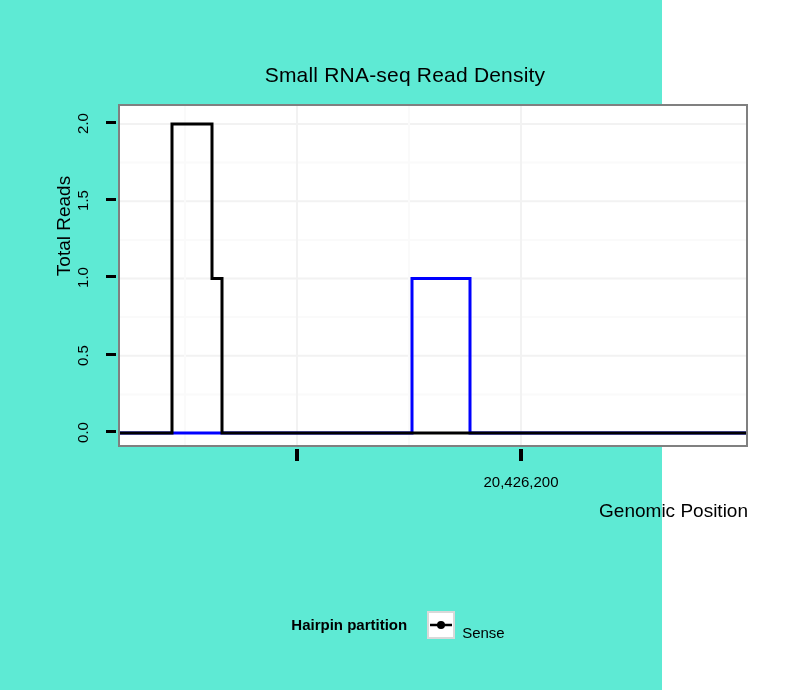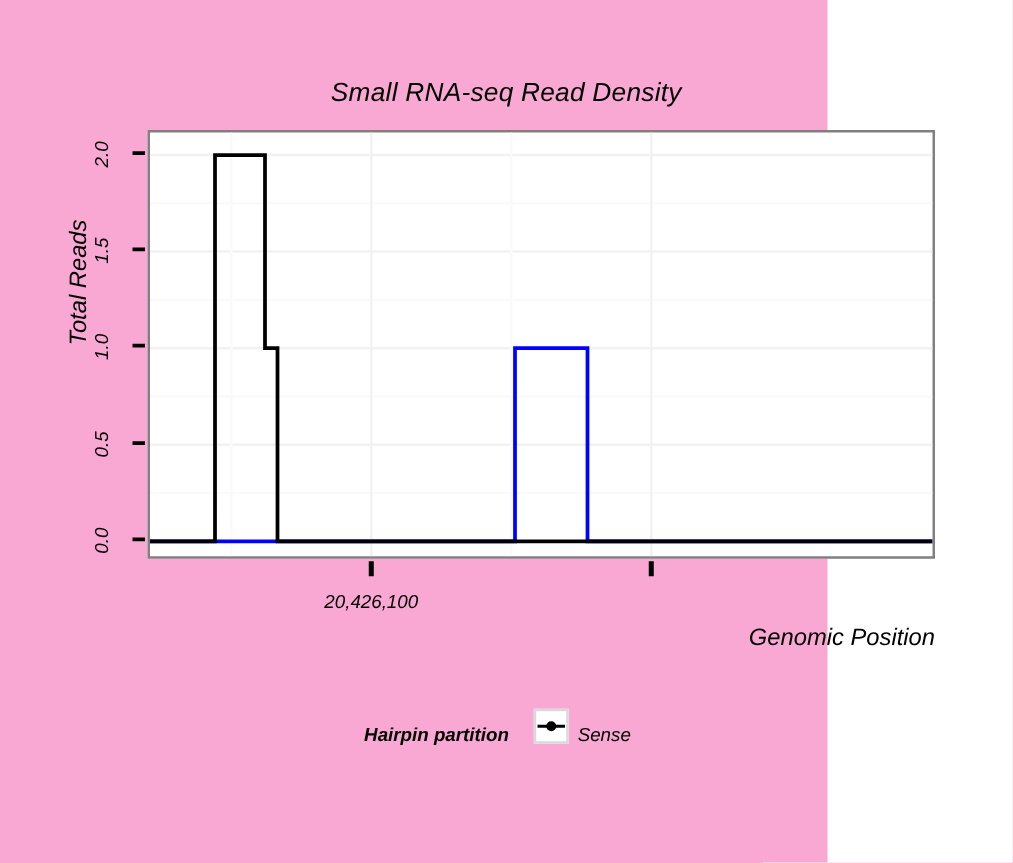--- a/index.html
+++ b/index.html
@@ -11,22 +11,21 @@
     width: 810px;
     height: 690px;
     font-family: "Liberation Sans", sans-serif;
     color: #000000;
     overflow: hidden;
   }
   #plot-root {
     position: relative;
     width: 662px;
     height: 690px;
-    background: #f9a8d4;
-    font-style: italic;
+    background: #5eead4;
   }
   .chart-title {
     position: absolute;
     left: 0;
     top: 63px;
     width: 810px;
     text-align: center;
     font-size: 21px;
     color: #000000;
     letter-spacing: 0.2px;
@@ -91,24 +90,24 @@
   .xtick-mark {
     position: absolute;
     top: 449px;
     width: 4px;
     height: 12px;
     background: #000000;
   }
   #legend {
     position: absolute;
     left: 0;
-    top: 564px;
+    top: 608px;
     width: 810px;
     display: flex;
-    align-items: flex-end;
+    align-items: center;
     justify-content: center;
     gap: 2px;
   }
   .legend-title {
     font-size: 15px;
     font-weight: bold;
     margin-right: 18px;
     white-space: nowrap;
   }
   .legend-entry {
@@ -184,21 +183,21 @@
 
   <div class="ytick-label" style="left:62px; top:424px;">0.0</div>
   <div class="ytick-label" style="left:62px; top:347px;">0.5</div>
   <div class="ytick-label" style="left:62px; top:269px;">1.0</div>
   <div class="ytick-label" style="left:62px; top:192px;">1.5</div>
   <div class="ytick-label" style="left:62px; top:115px;">2.0</div>
 
   <div class="xtick-mark" style="left:295px;"></div>
   <div class="xtick-mark" style="left:519px;"></div>
 
-  <div class="xtick-label" style="left:227px;">20,426,100</div>
+  <div class="xtick-label" style="left:451px;">20,426,200</div>
 
   <div class="axis-x-title">Genomic Position</div>
 
   <div id="legend">
     <div class="legend-title">Hairpin partition</div>
 
     <div class="legend-entry">
       <div class="legend-key">
         <svg width="24" height="24" viewBox="0 0 24 24">
           <line x1="1" y1="12" x2="23" y2="12" stroke="#000000" stroke-width="2.5"></line>

